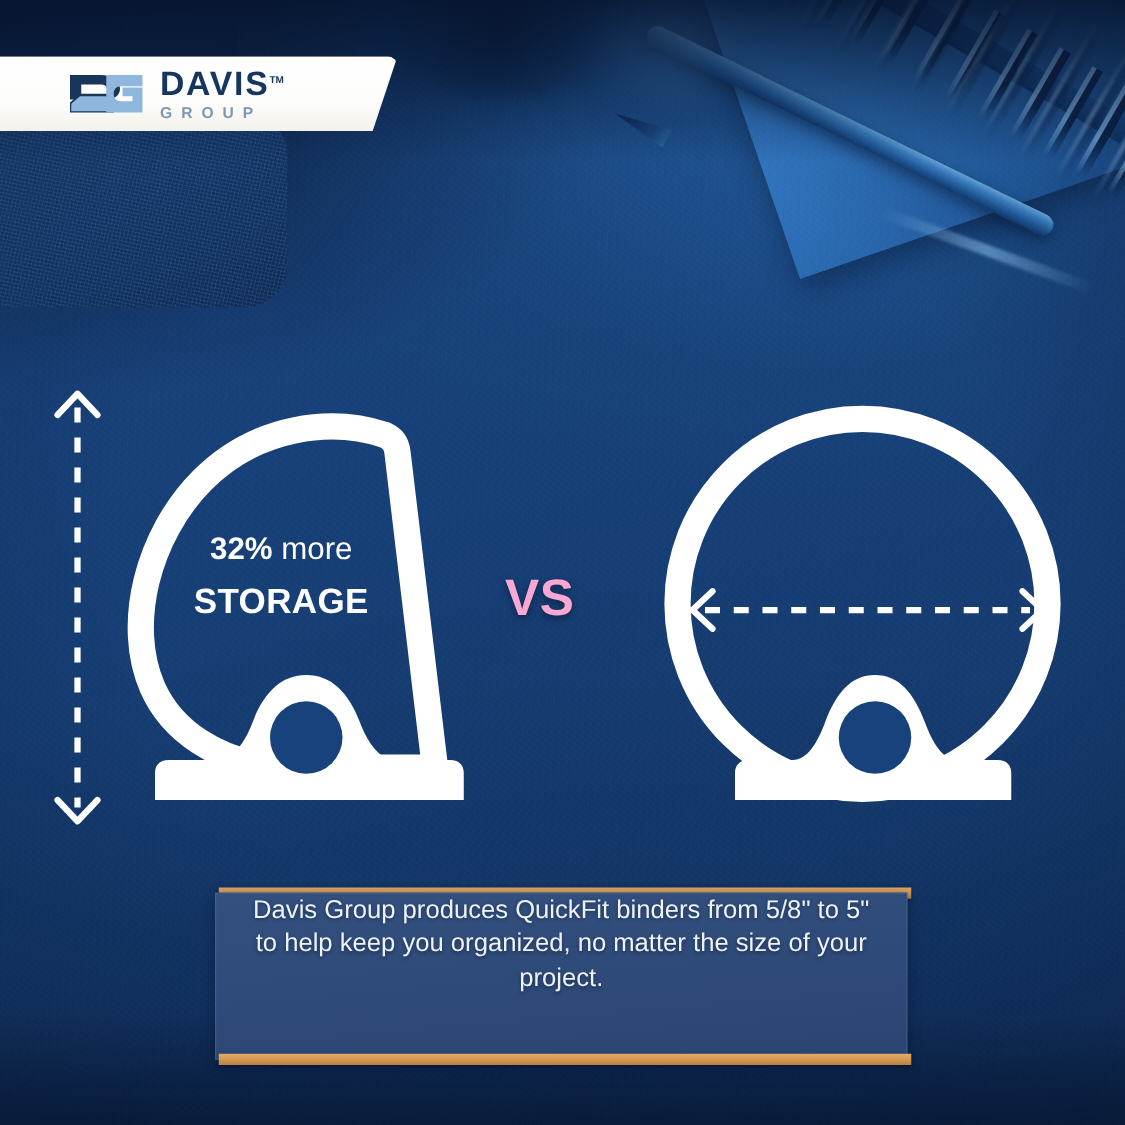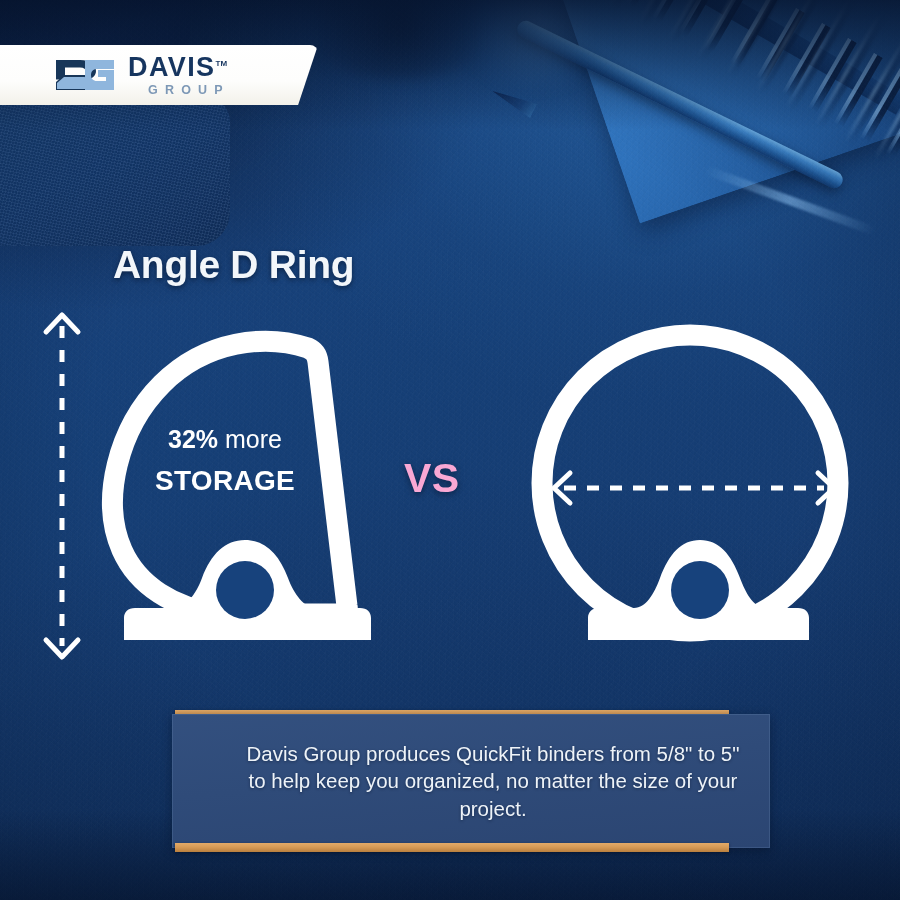--- a/index.html
+++ b/index.html
@@ -212,21 +212,20 @@
     letter-spacing: 0;
     color: #16355f;
   }
   .logo-group {
     font-size: 12.5px;
     font-weight: bold;
     letter-spacing: 7.2px;
     color: #7d98b6;
     margin-top: 3px;
     font-family: "Liberation Sans", sans-serif;
-    margin-left: 20px;
   }
 
   
   .col-title {
     position: absolute;
     top: 243px;
     font-size: 39px;
     font-weight: bold;
     color: #f2f6fa;
     letter-spacing: -0.3px;
@@ -280,23 +279,21 @@
   #width-arrow  { position: absolute; left: 548px; top: 462px; }
 
   
   .caption-box {
     position: absolute;
     left: 172px; top: 714px;
     width: 554px; height: 134px;
     background: linear-gradient(175deg, #33507f 0%, #2f4b79 45%, #2b4572 100%);
     box-shadow: 0 3px 10px rgba(4,16,38,0.45), inset 0 0 0 1px rgba(120,150,190,0.22);
     display: flex;
-    align-items: center;
     justify-content: center;
-    padding-left: 44px;
   }
   .caption-rule {
     position: absolute;
     left: 175px;
     width: 554px;
     height: 9px;
     background: linear-gradient(180deg, #e3aa68 0%, #d79b56 45%, #b97f3e 100%);
     box-shadow: 0 1px 3px rgba(4,16,38,0.5);
   }
   #caption-rule-top    { top: 710px; }
@@ -344,21 +341,20 @@
         <path d="M70 14 C58 18 52 27 52 38 C52 49 58 58 70 62 L70 14 Z" fill="#173659" opacity="0"></path>
         <path d="M84 30 C84 40 76 46 64 47 L64 60 C82 58 94 50 94 38 C94 25 82 16 64 15 L64 22 C76 23 84 24 84 30 Z" fill="#ffffff" opacity="0"></path>
       </svg>
       <div class="logo-words">
         <div class="logo-davis"><span>DAVIS</span><span class="logo-tm">TM</span></div>
         <div class="logo-group">GROUP</div>
       </div>
     </div>
   </div>
 
-  <div class="col-title" id="title-left">Angle D Ring</div>
 
   <svg class="ring-svg" id="d-ring-graphic" width="330" height="330" viewBox="0 0 330 330">
 
     <path d="M230 30
              C188 16 128 22 84 66
              C40 110 22 182 44 232
              C60 268 96 290 140 296
              L264 296
              C268 296 270 292 269 288
              L240 44

